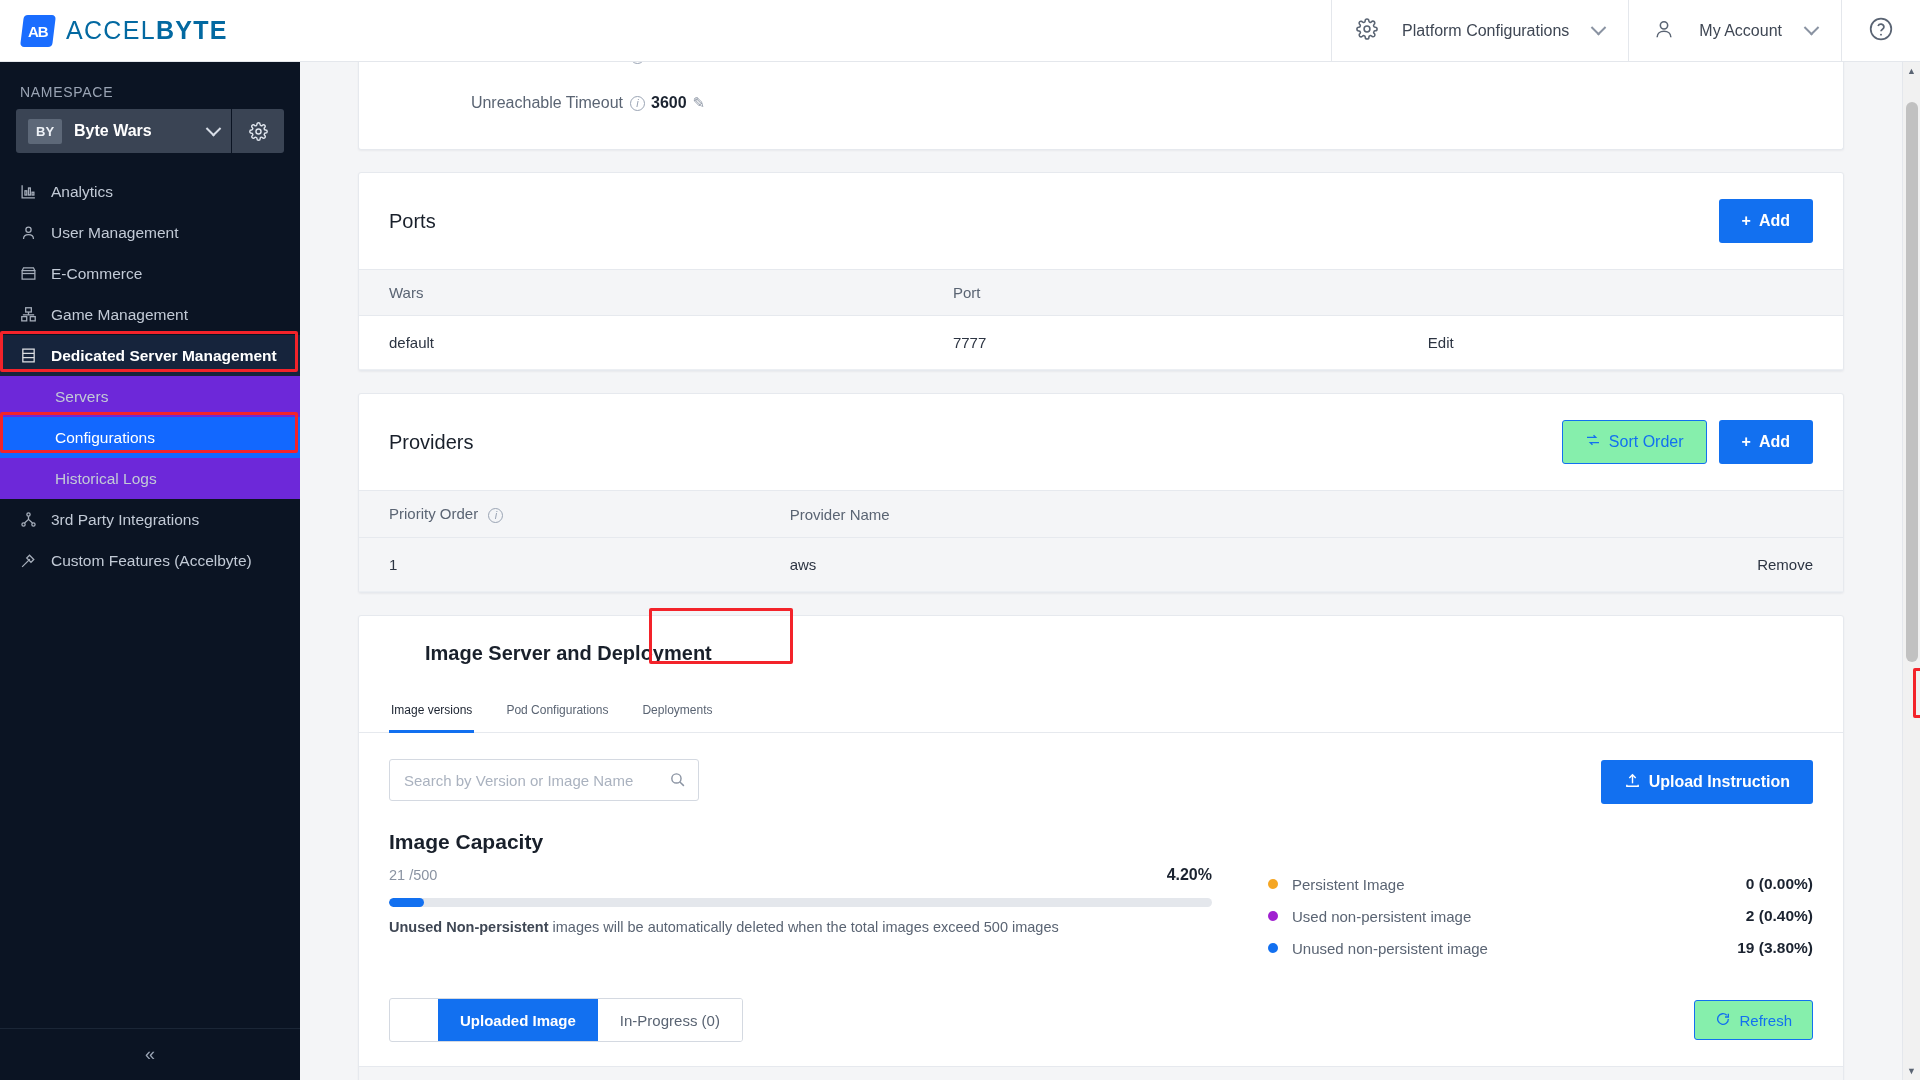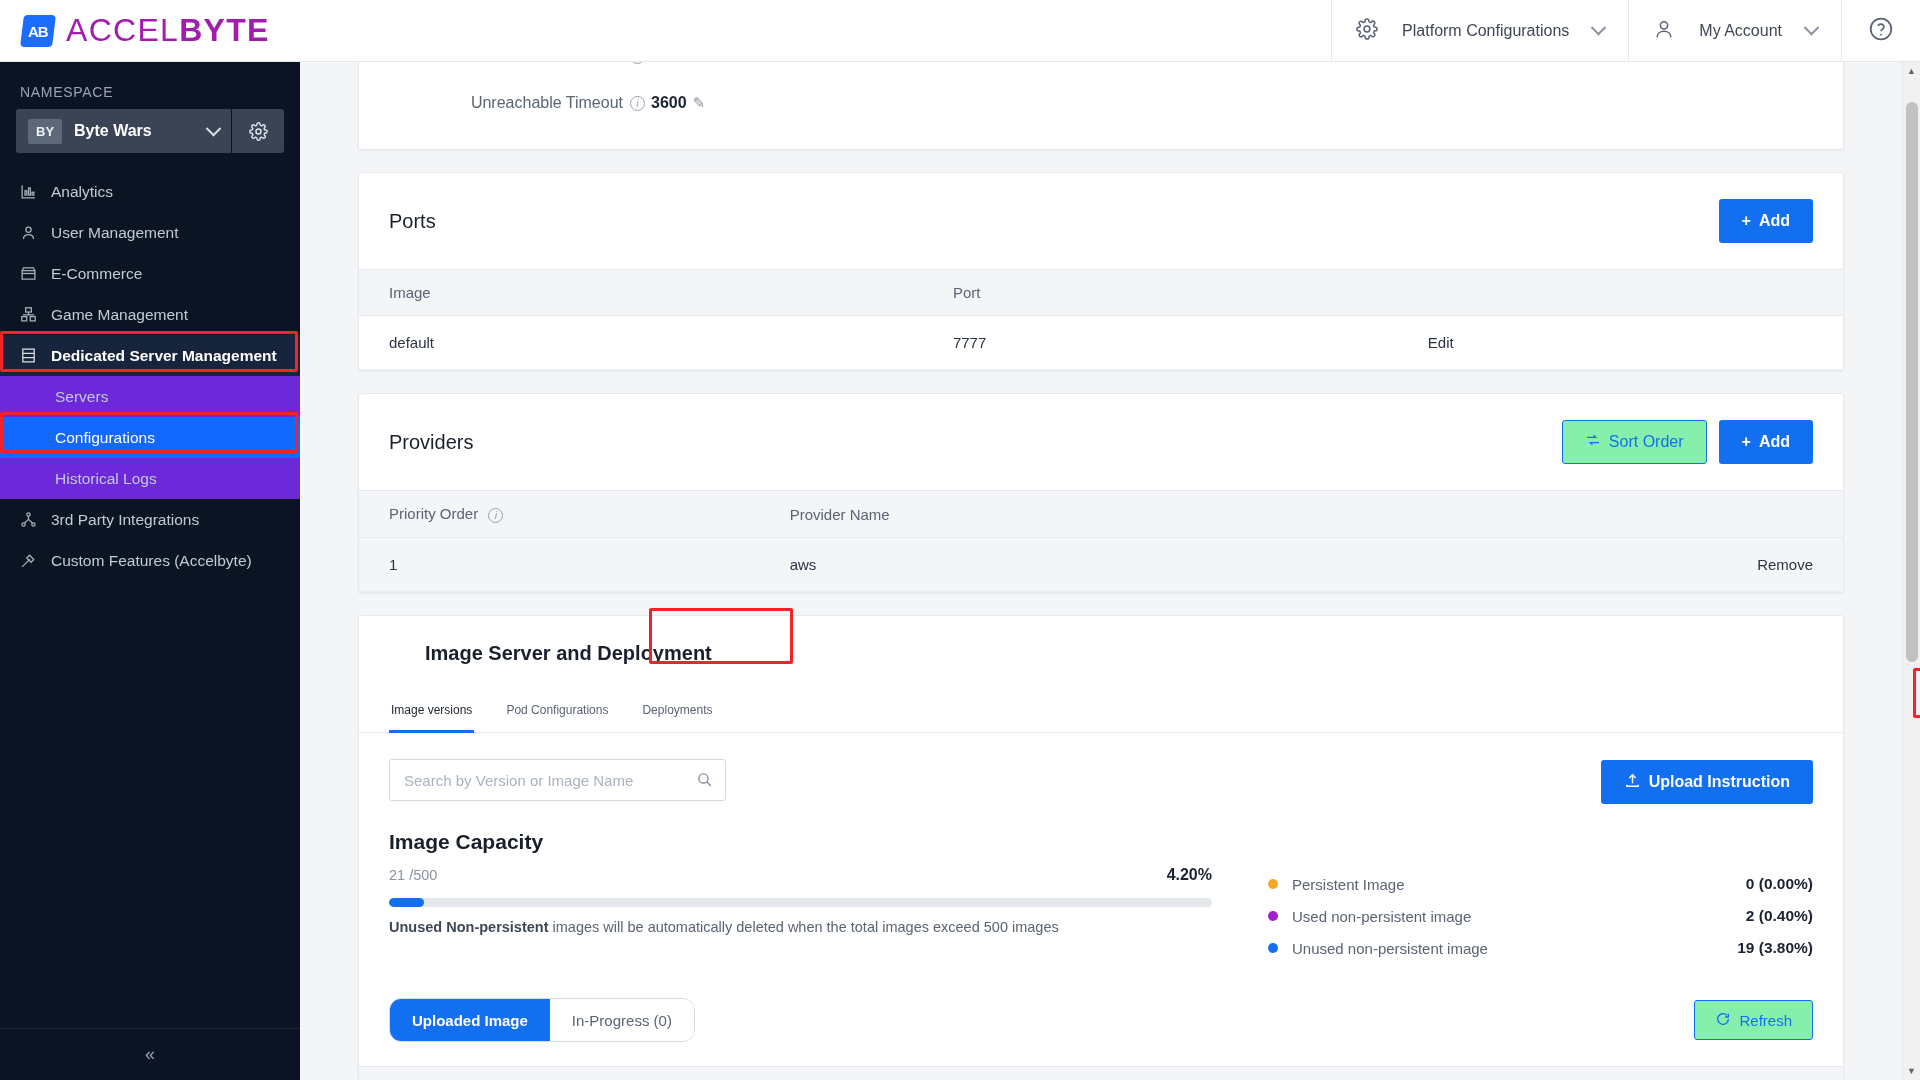--- a/index.html
+++ b/index.html
@@ -17,21 +17,21 @@
     display: flex; align-items: stretch; flex: none; position: relative; z-index: 30;
   }
   .brand { width: 300px; display: flex; align-items: center; padding-left: 22px; gap: 12px; }
   .brand-mark {
     width: 32px; height: 32px; background: #1a6dff; border-radius: 4px;
     display: flex; align-items: center; justify-content: center;
     color: #fff; font-size: 15px; font-weight: 700; letter-spacing: -1px;
     transform: skewX(-7deg);
   }
   .brand-mark span { transform: skewX(7deg); }
-  .brand-text { font-size: 32px; letter-spacing: 1.3px; color: #a21caf; font-weight: 400; }
+  .brand-text { font-size: 25px; letter-spacing: 1.3px; color: #0369a1; font-weight: 400; }
   .brand-text b { font-weight: 700; }
   .topbar-spacer { flex: 1; }
   .tb-item {
     display: flex; align-items: center; gap: 24px; padding: 0 24px;
     border-left: 1px solid #e4e7ec; color: #3f4754; font-size: 16px; cursor: pointer;
   }
   .tb-item.help { padding: 0 26px; }
   .chev { width: 11px; height: 11px; border-right: 2px solid #8a93a2; border-bottom: 2px solid #8a93a2;
           transform: rotate(45deg) translate(-2px,-2px); }
 
@@ -117,21 +117,21 @@
   .link { color: #1270f0; cursor: pointer; }
   .ta-r { text-align: right; }
 
   
   .tabs { display: flex; gap: 30px; padding: 0 30px; border-bottom: 1px solid #e6e9ee; position: relative; }
   .tab { font-size: 12px; color: #5a6473; padding: 16px 2px 15px; cursor: pointer; position: relative; }
   .tab.active { color: #1b2330; }
   .tab.active::after { content: ""; position: absolute; left: 0; right: 0; bottom: -1px; height: 3px; background: #1270f0; }
 
   .panel { padding: 26px 30px 0; }
-  .search-wrap { position: relative; width: 337px; }
+  .search-wrap { position: relative; width: 310px; }
   .search-input {
     width: 100%; height: 42px; border: 1px solid #d4d9e1; border-radius: 3px;
     padding: 0 38px 0 14px; font-size: 15px; color: #2c3442; font-family: inherit; background:#fff;
   }
   .search-input::placeholder { color: #aab2bf; }
   .search-ico { position: absolute; right: 13px; top: 12px; color: #8a93a2; font-size: 16px; }
 
   .cap-title { font-size: 21px; font-weight: 600; color: #19202b; margin: 26px 0 12px; }
   .cap-grid { display: flex; gap: 56px; }
   .cap-left { flex: 1; min-width: 0; }
@@ -142,21 +142,21 @@
   .bar-fill { height: 100%; background: #1270f0; border-radius: 5px; }
   .cap-note { font-size: 14.5px; color: #5a6473; }
   .cap-note b { font-weight: 700; color: #3f4754; }
   .cap-right { width: 545px; flex: none; padding-top: 2px; }
   .legend-row { display: flex; align-items: center; gap: 14px; padding: 7px 0; }
   .dot { width: 10px; height: 10px; border-radius: 50%; flex: none; }
   .legend-label { flex: 1; font-size: 15px; color: #5a6473; }
   .legend-val { font-size: 15.5px; color: #1b2330; font-weight: 600; }
 
   .seg-row { display: flex; align-items: center; margin: 34px 0 0; }
-  .seg { display: flex; border: 1px solid #d4d9e1; border-radius: 12px; overflow: hidden; }
+  .seg { display: flex; border: 1px solid #d4d9e1; border-radius: 3px; overflow: hidden; padding-left: 48px; }
   .seg-btn { height: 42px; padding: 0 22px; display: flex; align-items: center; font-size: 15px;
              background: #fff; color: #5a6473; cursor: pointer; }
   .seg-btn.on { background: #1270f0; color: #fff; font-weight: 600; }
   .seg-spacer { flex: 1; }
 
   .bottom-tbl thead th { background: #f4f5f7; }
 
   
   .vscroll { position: absolute; right: 0; top: 0; bottom: 0; width: 18px; background: #f1f1f1;
              border-left: 1px solid #e4e7ec; z-index: 20; }
@@ -359,21 +359,21 @@
             <div class="card-head">
               <div class="card-title">Ports</div>
               <button class="btn btn-primary btn-lg">
                 <span>+</span>
                 <span>Add</span>
               </button>
             </div>
             <table class="tbl">
               <thead>
                 <tr>
-                  <th style="width:38%">Image</th>
+                  <th style="width:38%">Wars</th>
                   <th style="width:32%">Port</th>
                   <th></th>
                 </tr>
               </thead>
               <tbody>
                 <tr>
                   <td>default</td>
                   <td>7777</td>
                   <td class="link">Edit</td>
                 </tr>

